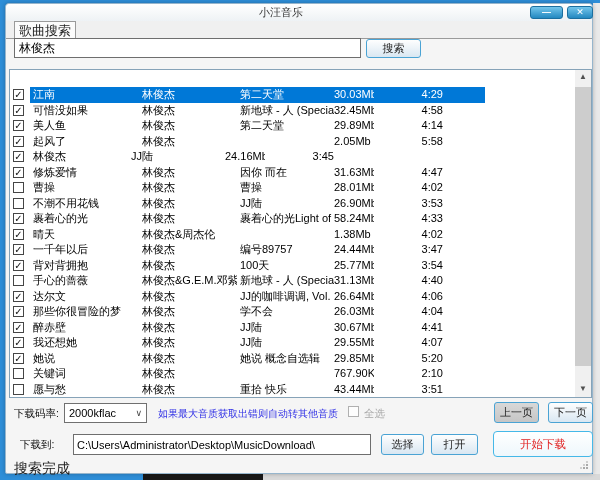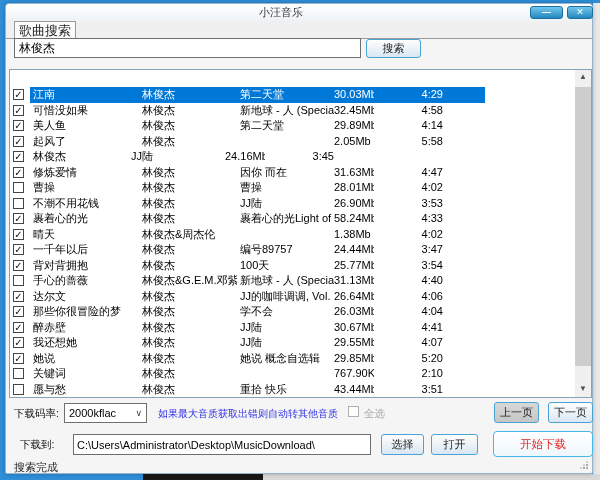--- a/index.html
+++ b/index.html
@@ -73,21 +73,21 @@
   .btn-prev { position:absolute; left:488px; top:398px; width:45px; height:21px; line-height:19px;
               background:linear-gradient(#d8d8d8,#c6c6c6); }
   .btn-next { position:absolute; left:542px; top:398px; width:45px; height:21px; line-height:19px; }
   .path-input { position:absolute; left:67px; top:430px; width:298px; height:21px;
                 border:1px solid #6e6e6e; background:#fff; font-size:11px; padding:0 3px; font-family:inherit; }
   .btn-choose { position:absolute; left:375px; top:430px; width:43px; height:21px; line-height:19px; }
   .btn-open { position:absolute; left:425px; top:430px; width:47px; height:21px; line-height:19px; }
   .btn-start { position:absolute; left:487px; top:427px; width:100px; height:26px; line-height:24px;
                border:1px solid #45b8e8; border-radius:4px; background:linear-gradient(#ffffff,#eef7fc);
                color:var(--danger); font-size:11.5px; text-align:center; }
-  .statusbar { position:absolute; left:8px; top:456px; font-size:11px; color:#222; }
+  .statusbar { position:absolute; left:8px; top:456px; font-size:14px; color:#222; }
   .grip { position:absolute; right:4px; bottom:4px; width:8px; height:8px; }
   .grip::before { content:""; position:absolute; right:0; bottom:0; width:2px; height:2px; background:#a9a9a9;
                   box-shadow:0 -3px #a9a9a9,-3px 0 #a9a9a9,0 -6px #cfcfcf,-6px 0 #cfcfcf,-3px -3px #cfcfcf; }
 </style>
 </head>
 <body>
 
 <div class="desktop-right"></div>
 <div class="taskbar">
   <div class="tb-blue"></div>

